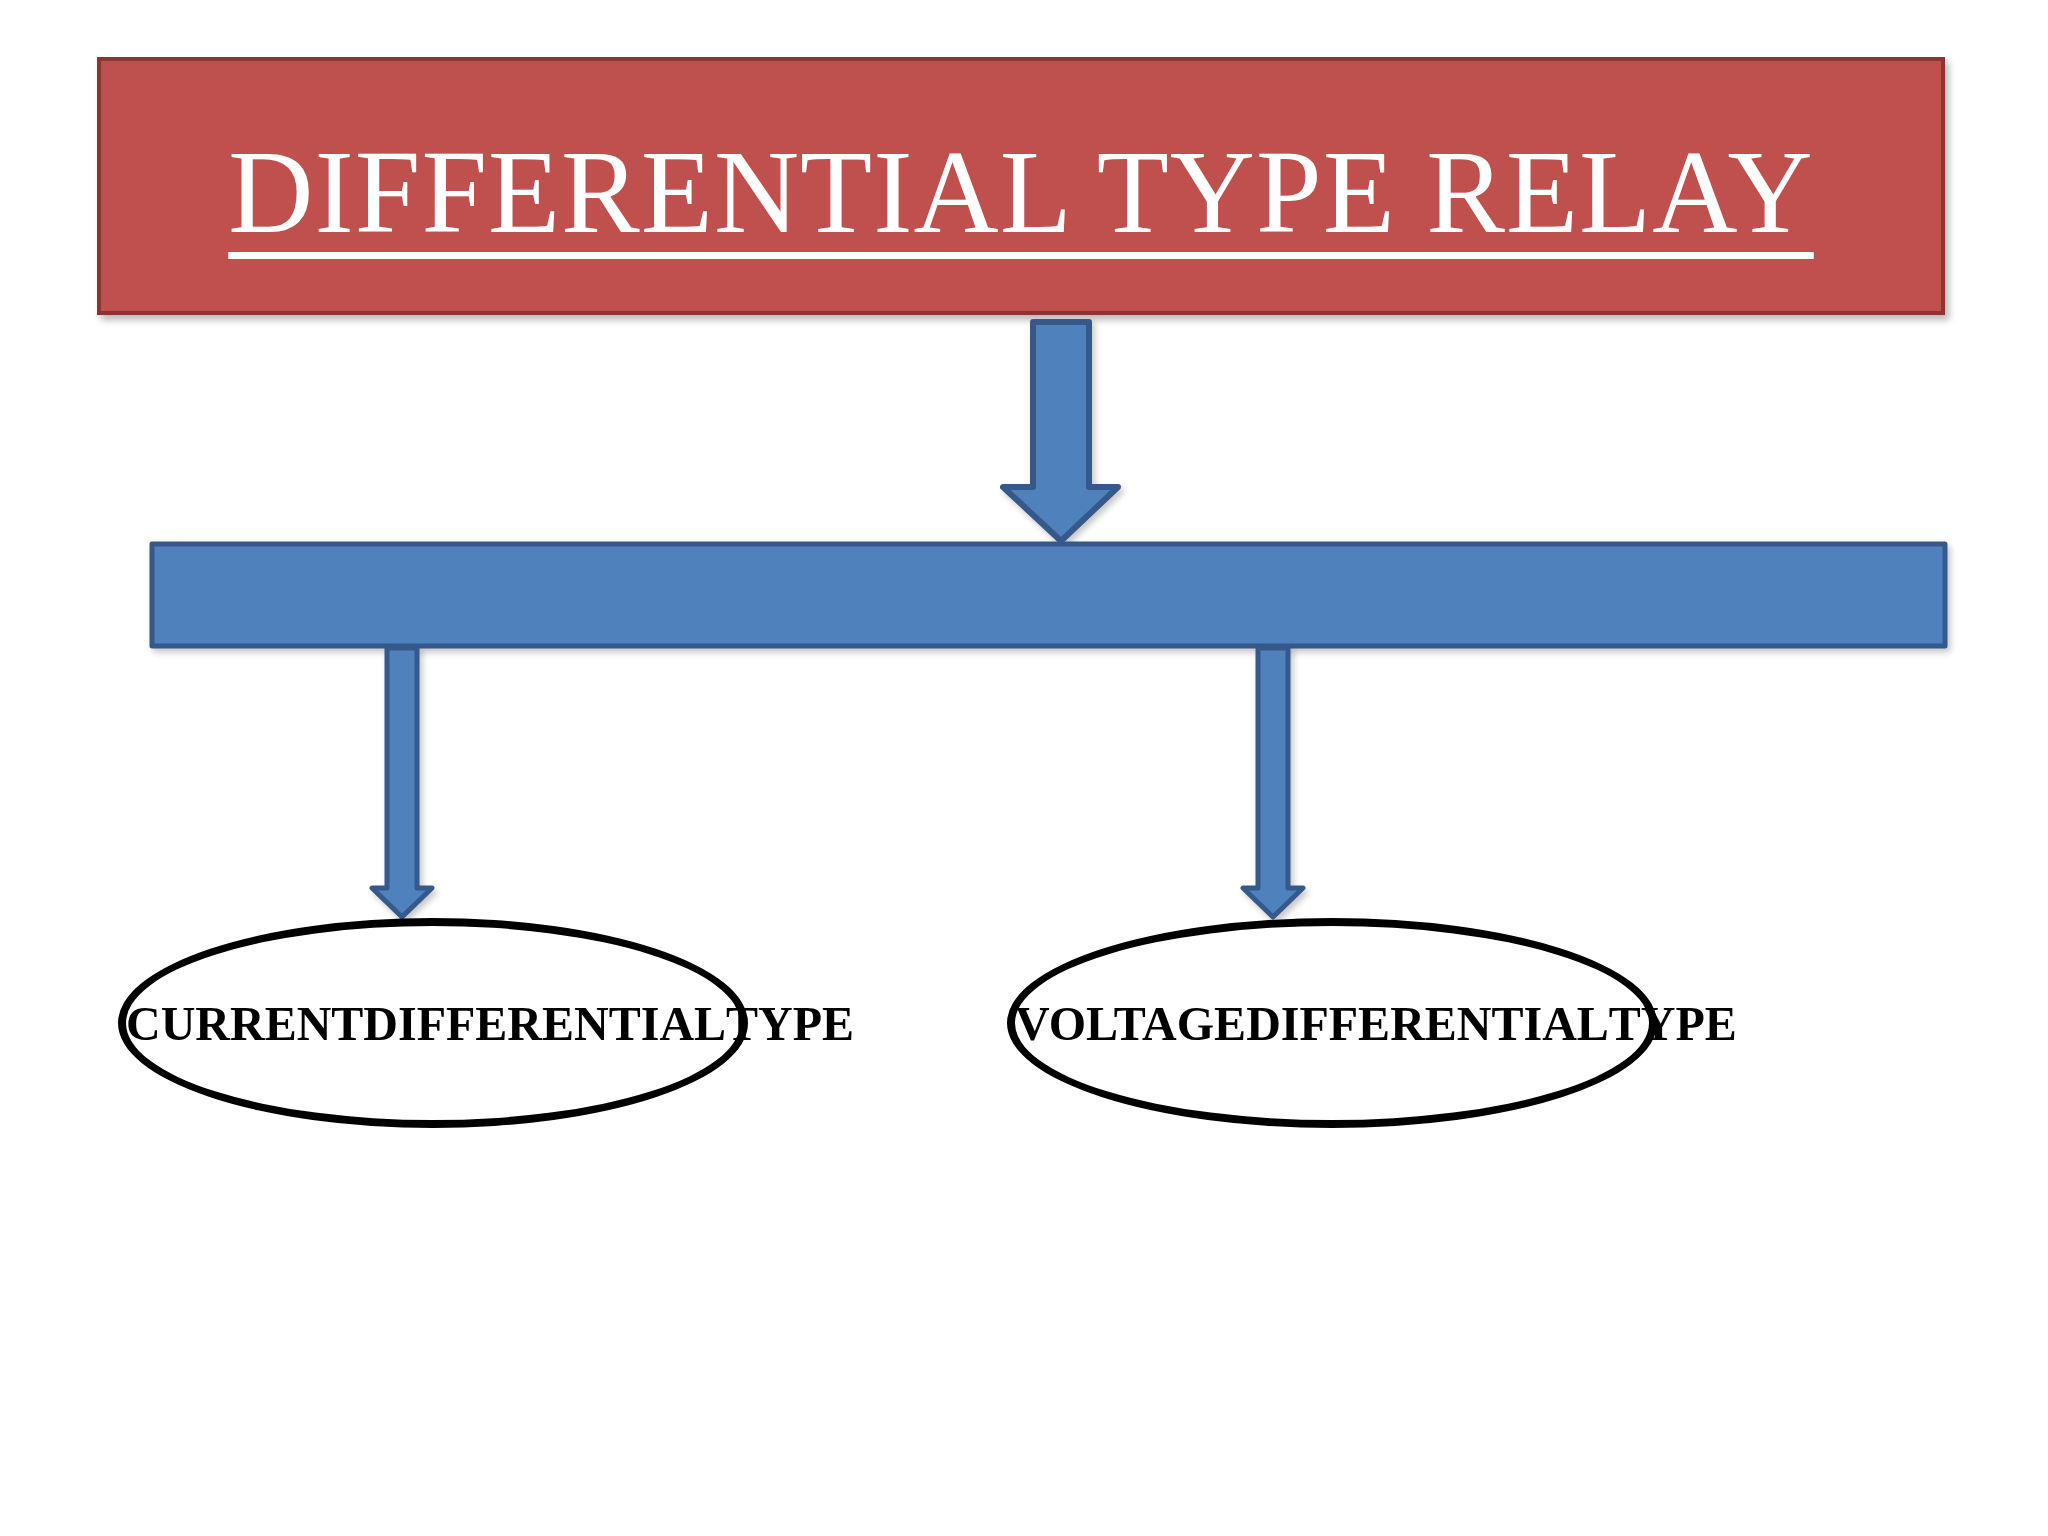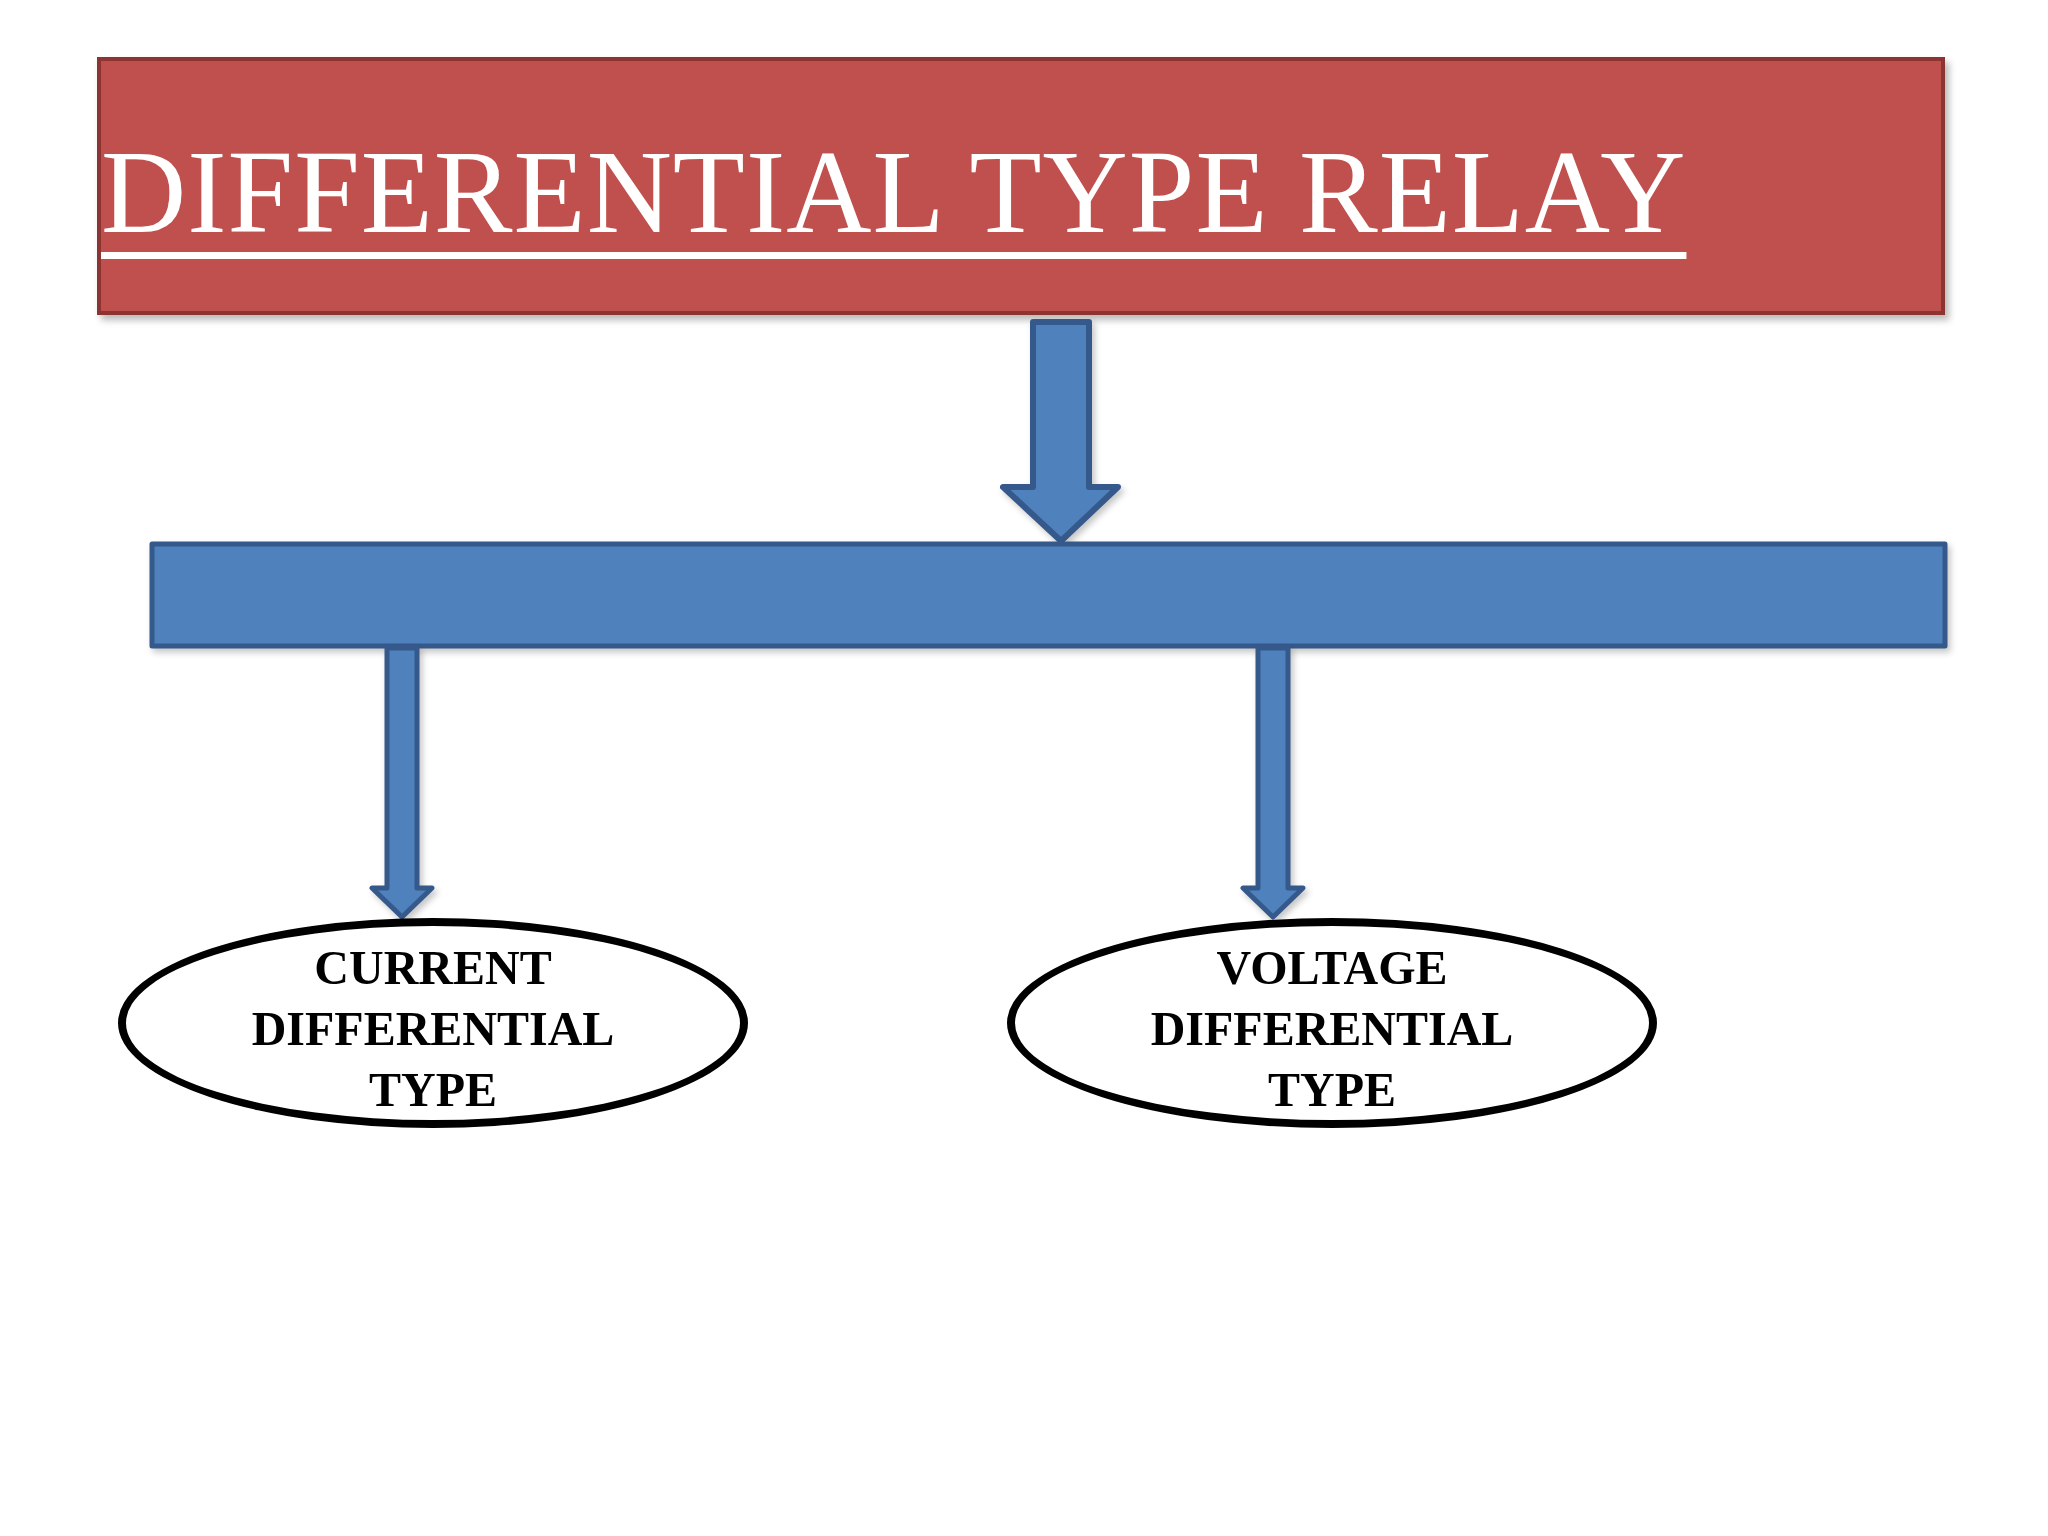--- a/index.html
+++ b/index.html
@@ -22,21 +22,21 @@
     left: 97px;
     top: 57px;
     width: 1848px;
     height: 258px;
     box-sizing: border-box;
     background: var(--title-box-fill, #c0504d);
     border: 4px solid var(--title-box-border, #8c3432);
     box-shadow: 4px 5px 7px rgba(0,0,0,0.28);
     display: flex;
     align-items: center;
-    justify-content: flex-start;
+    justify-content: center;
   }
   .title-text {
     color: var(--title-text, #ffffff);
     font-size: 118px;
     font-weight: normal;
     letter-spacing: 1px;
     padding-top: 14px;
     text-decoration: underline;
     text-decoration-thickness: 7px;
     text-underline-offset: 20px;
@@ -63,23 +63,23 @@
 
   
   .node-ellipse {
     position: absolute;
     box-sizing: border-box;
     height: 210px;
     border: 8px solid var(--node-border, #000000);
     border-radius: 50%;
     background: var(--node-fill, #ffffff);
     display: flex;
-    flex-direction: column;
+    flex-direction: row;
     align-items: center;
-    justify-content: flex-end;
+    justify-content: space-between;
     text-align: center;
   }
   .node-current { left: 118px;  top: 918px; width: 630px; }
   .node-voltage { left: 1007px; top: 918px; width: 650px; font-family: Liberation Serif, serif; }
   .node-line {
     display: block;
     color: var(--node-text, #000000);
     font-weight: bold;
     font-size: 48px;
     line-height: 61px;

